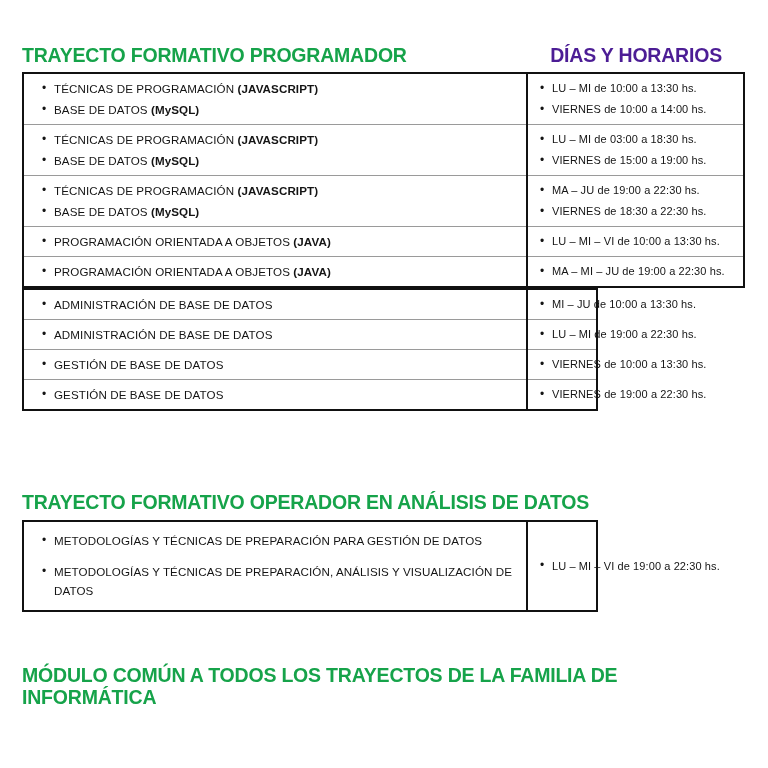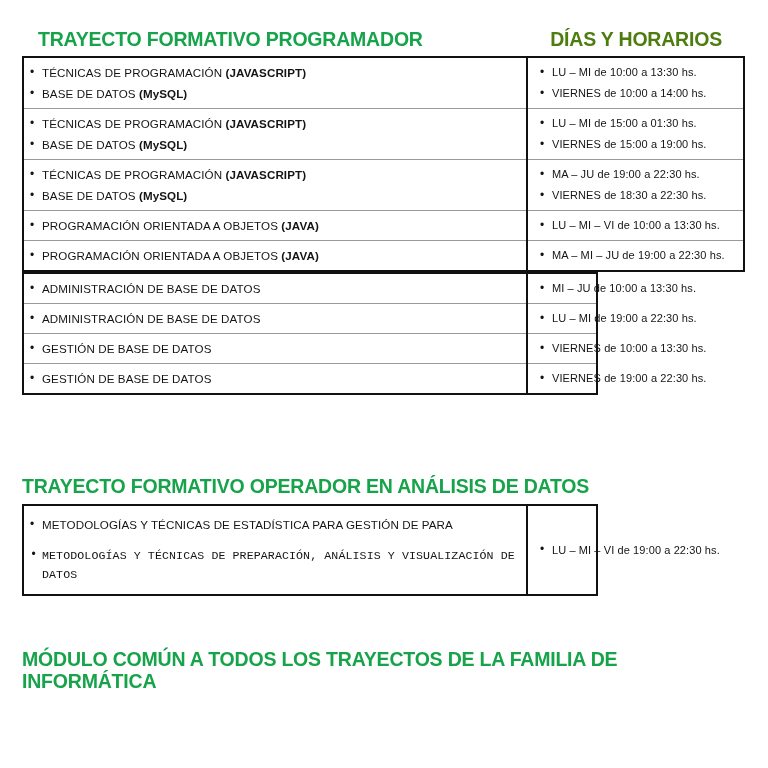--- a/index.html
+++ b/index.html
@@ -35,21 +35,21 @@
     font-size: 19.5px;
     line-height: 22px;
     color: #16a34a;
     font-weight: bold;
     text-transform: uppercase;
     white-space: pre-line;
   }
   .head-right {
     font-size: 19.5px;
     line-height: 22px;
-    color: #4d7c0f;
+    color: #4c1d95;
     font-weight: bold;
     text-transform: uppercase;
     padding-right: 24px;
   }
 
   
   .tbl {
     border: 2.5px solid #111111;
     border-collapse: collapse;
     width: 723px;
@@ -64,21 +64,21 @@
     padding: 0;
   }
   .tbl tr + tr td {
     border-top: 1.5px solid #9a9a9a;
   }
   .tbl td.col-right {
     border-left: 2.5px solid #111111;
   }
 
   .cell {
-    padding: 5px 8px 5px 6px;
+    padding: 5px 8px 5px 18px;
     font-size: 11.6px;
     line-height: 19px;
     color: #141414;
     letter-spacing: 0.1px;
   }
   .cell.right-cell {
     padding-left: 12px;
     font-size: 11px;
   }
 
@@ -94,33 +94,33 @@
     position: absolute;
     left: 0;
     top: -0.5px;
     font-size: 12px;
     color: #141414;
   }
 
   .li b, .b { font-weight: bold; }
 
   
-  .sec1-head { padding-top: 28px; padding-bottom: 6px; margin-left: 16px; }
+  .sec1-head { padding-top: 44px; padding-bottom: 6px; }
 
   .sec2-head { padding-top: 48px; padding-bottom: 7px; }
   .sec3-head { padding-top: 52px; padding-bottom: 7px; margin-top: 28px; }
   .sec4-head { padding-top: 52px; padding-bottom: 7px; }
 
   .col-left { width: 502px; }
   .col-right { width: auto; }
 
   .t3 .col-left { width: 502px; }
 
   .cell-tall { padding-top: 9px; padding-bottom: 10px; }
-  .cell-tall .li + .li { margin-top: 12px; font-family: Liberation Mono, monospace; }
+  .cell-tall .li + .li { margin-top: 12px; }
   .cell-two .li + .li { margin-top: 2px; }
 </style>
 </head>
 <body>
 
 <div class="page">
 
   <div class="section-head sec1-head">
     <div class="head-title">TRAYECTO FORMATIVO PROGRAMADOR</div>
     <div class="head-right">DÍAS Y HORARIOS</div>
@@ -144,21 +144,21 @@
       </tr>
       <tr>
         <td class="col-left">
           <div class="cell cell-two">
             <span class="li"><span>TÉCNICAS DE PROGRAMACIÓN </span><b>(JAVASCRIPT)</b></span>
             <span class="li"><span>BASE DE DATOS </span><b>(MySQL)</b></span>
           </div>
         </td>
         <td class="col-right">
           <div class="cell right-cell cell-two">
-            <span class="li">LU – MI de 15:00 a 01:30 hs.</span>
+            <span class="li">LU – MI de 03:00 a 18:30 hs.</span>
             <span class="li">VIERNES de 15:00 a 19:00 hs.</span>
           </div>
         </td>
       </tr>
       <tr>
         <td class="col-left">
           <div class="cell cell-two">
             <span class="li"><span>TÉCNICAS DE PROGRAMACIÓN </span><b>(JAVASCRIPT)</b></span>
             <span class="li"><span>BASE DE DATOS </span><b>(MySQL)</b></span>
           </div>
@@ -253,21 +253,21 @@
 
   <div class="section-head sec3-head">
     <div class="head-title">TRAYECTO FORMATIVO OPERADOR EN ANÁLISIS DE DATOS</div>
   </div>
 
   <table class="tbl narrow t3">
     <tbody>
       <tr>
         <td class="col-left">
           <div class="cell cell-tall">
-            <span class="li wrap">METODOLOGÍAS Y TÉCNICAS DE ESTADÍSTICA PARA GESTIÓN DE PARA</span>
+            <span class="li wrap">METODOLOGÍAS Y TÉCNICAS DE PREPARACIÓN PARA GESTIÓN DE DATOS</span>
             <span class="li wrap">METODOLOGÍAS Y TÉCNICAS DE PREPARACIÓN, ANÁLISIS Y VISUALIZACIÓN DE DATOS</span>
           </div>
         </td>
         <td class="col-right">
           <div class="cell right-cell">
             <span class="li">LU – MI – VI de 19:00 a 22:30 hs.</span>
           </div>
         </td>
       </tr>
     </tbody>

